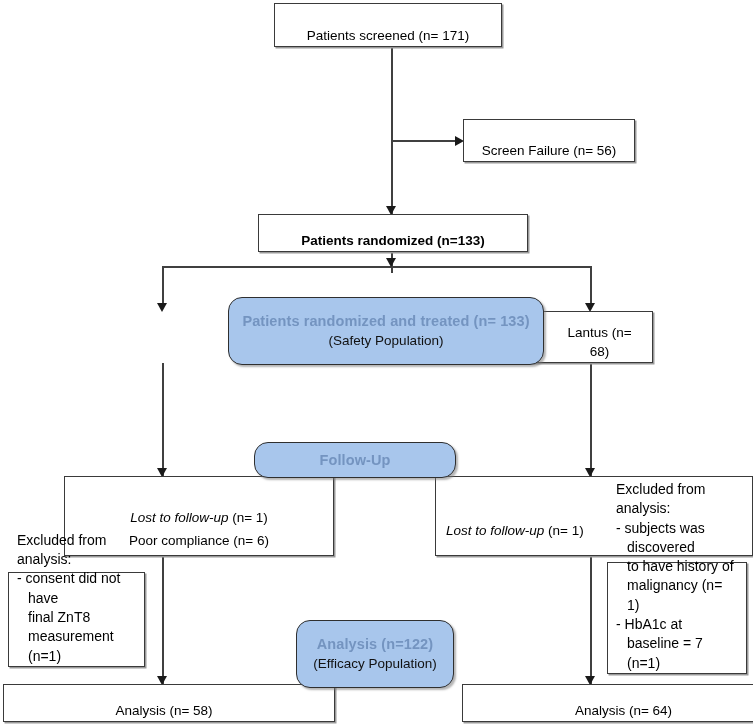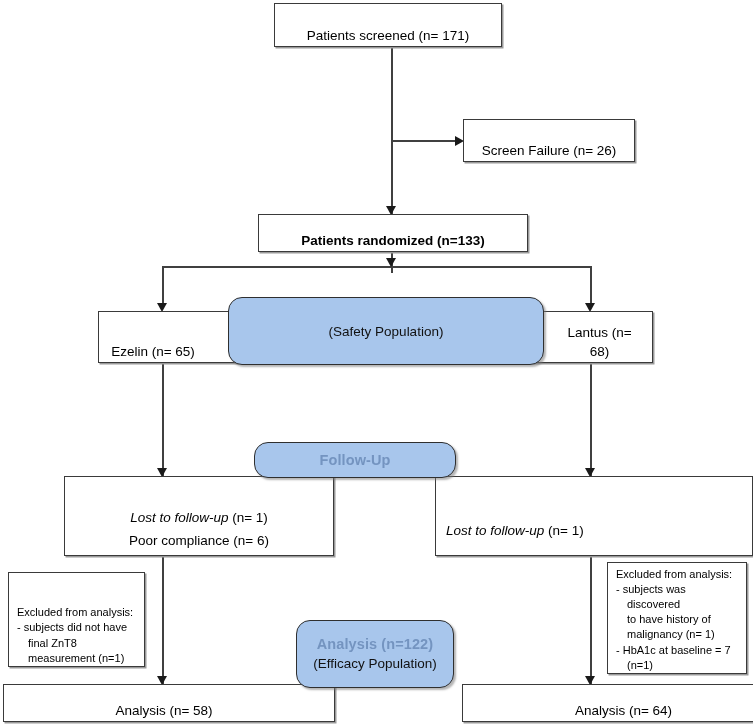--- a/index.html
+++ b/index.html
@@ -87,21 +87,21 @@
   }
   .pill-sub {
     color: #111111;
     font-size: 13.5px;
     line-height: 1.3;
     margin-top: 2px;
   }
   .ital { font-style: italic; }
   .stack-line { display: block; margin: 4px 0; }
   .excl {
-    font-size: 11px;
+    font-size: 14px;
     line-height: 1.38;
     color: #000;
   }
   .excl .hang {
     display: block;
     padding-left: 11px;
     text-indent: -11px;
   }
   .excl .cont {
     display: block;
@@ -136,36 +136,34 @@
   <div class="line vline" style="left:162px; top:556px; height:129px;"></div>
   <div class="arrow-down" style="left:157px; top:676px;"></div>
   <div class="line vline" style="left:590px; top:556px; height:129px;"></div>
   <div class="arrow-down" style="left:585px; top:676px;"></div>
 
   <div class="box" style="left:274px; top:3px; width:228px; height:44px;">
     <div class="box-inner">Patients screened (n= 171)</div>
   </div>
 
   <div class="box" style="left:463px; top:119px; width:172px; height:43px;">
-    <div class="box-inner">Screen Failure (n= 26)</div>
+    <div class="box-inner">Screen Failure (n= 56)</div>
   </div>
 
   <div class="box" style="left:258px; top:214px; width:270px; height:38px;font-weight:bold;">
     <div class="box-inner">Patients randomized (n=133)</div>
   </div>
 
-  <div class="box" style="left:98px; top:311px; width:250px; height:52px;">
-    <div class="box-inner" style="padding-right:150px;">Ezelin (n= 65)</div>
-  </div>
 
   <div class="box" style="left:408px; top:311px; width:245px; height:52px;">
     <div class="box-inner" style="padding-left:148px;">Lantus (n= 68)</div>
   </div>
 
   <div class="pill" style="left:228px; top:297px; width:316px; height:68px;">
+    <div class="pill-title">Patients randomized  and treated (n= 133)</div>
     <div class="pill-sub">(Safety Population)</div>
   </div>
 
   <div class="pill" style="left:254px; top:442px; width:202px; height:36px;">
     <div class="pill-title">Follow-Up</div>
   </div>
 
   <div class="box left-align" style="left:64px; top:476px; width:270px; height:80px;">
     <div class="box-inner" style="text-align:center;">
       <span class="stack-line"><i class="ital">Lost to follow-up</i><span> (n= 1)</span></span>
@@ -175,21 +173,21 @@
 
   <div class="box left-align" style="left:435px; top:476px; width:318px; height:80px;">
     <div class="box-inner" style="text-align:left;">
       <span class="stack-line" style="margin-bottom:14px;"><i class="ital">Lost to follow-up</i><span> (n= 1)</span></span>
     </div>
   </div>
 
   <div class="box left-align" style="left:8px; top:572px; width:137px; height:95px;">
     <div class="box-inner pad-small excl">
       <span class="stack-line" style="margin:0;">Excluded from analysis:</span>
-      <span class="hang">-  subjects did not have</span>
+      <span class="hang">-  consent did not have</span>
       <span class="cont">final ZnT8</span>
       <span class="cont">measurement (n=1)</span>
     </div>
   </div>
 
   <div class="box left-align" style="left:607px; top:562px; width:140px; height:112px;">
     <div class="box-inner pad-small excl">
       <span class="stack-line" style="margin:0;">Excluded from analysis:</span>
       <span class="hang">-  subjects was discovered</span>
       <span class="cont">to have history of</span>

